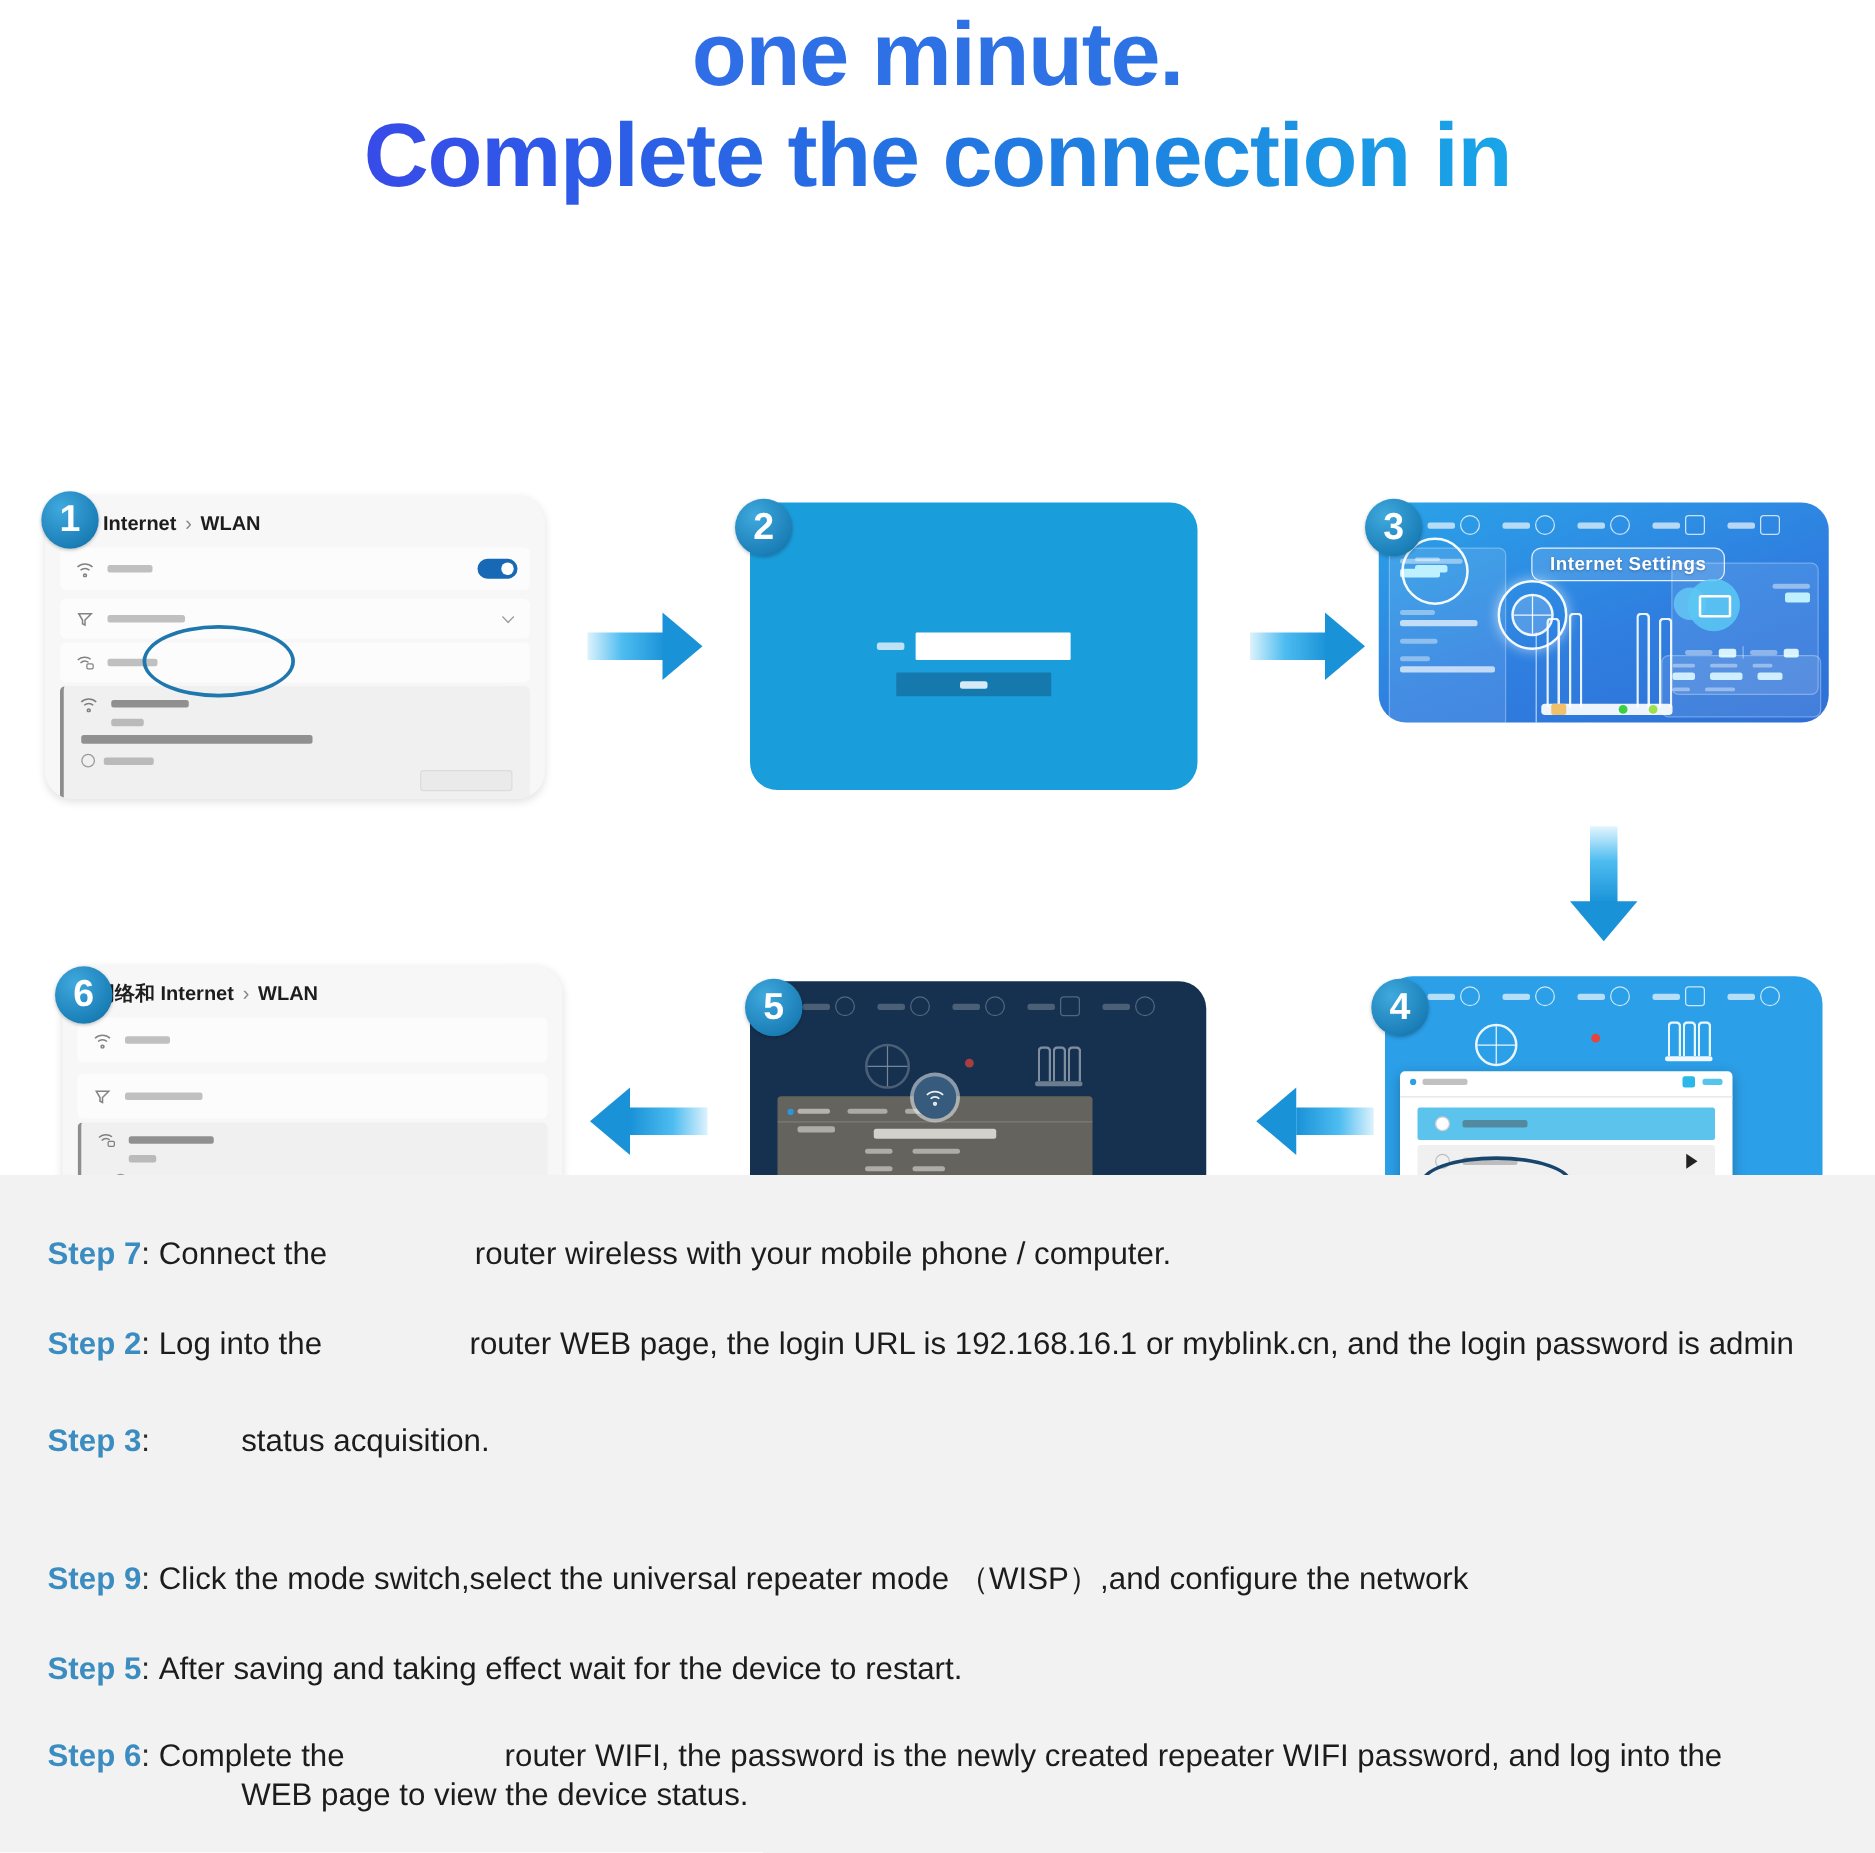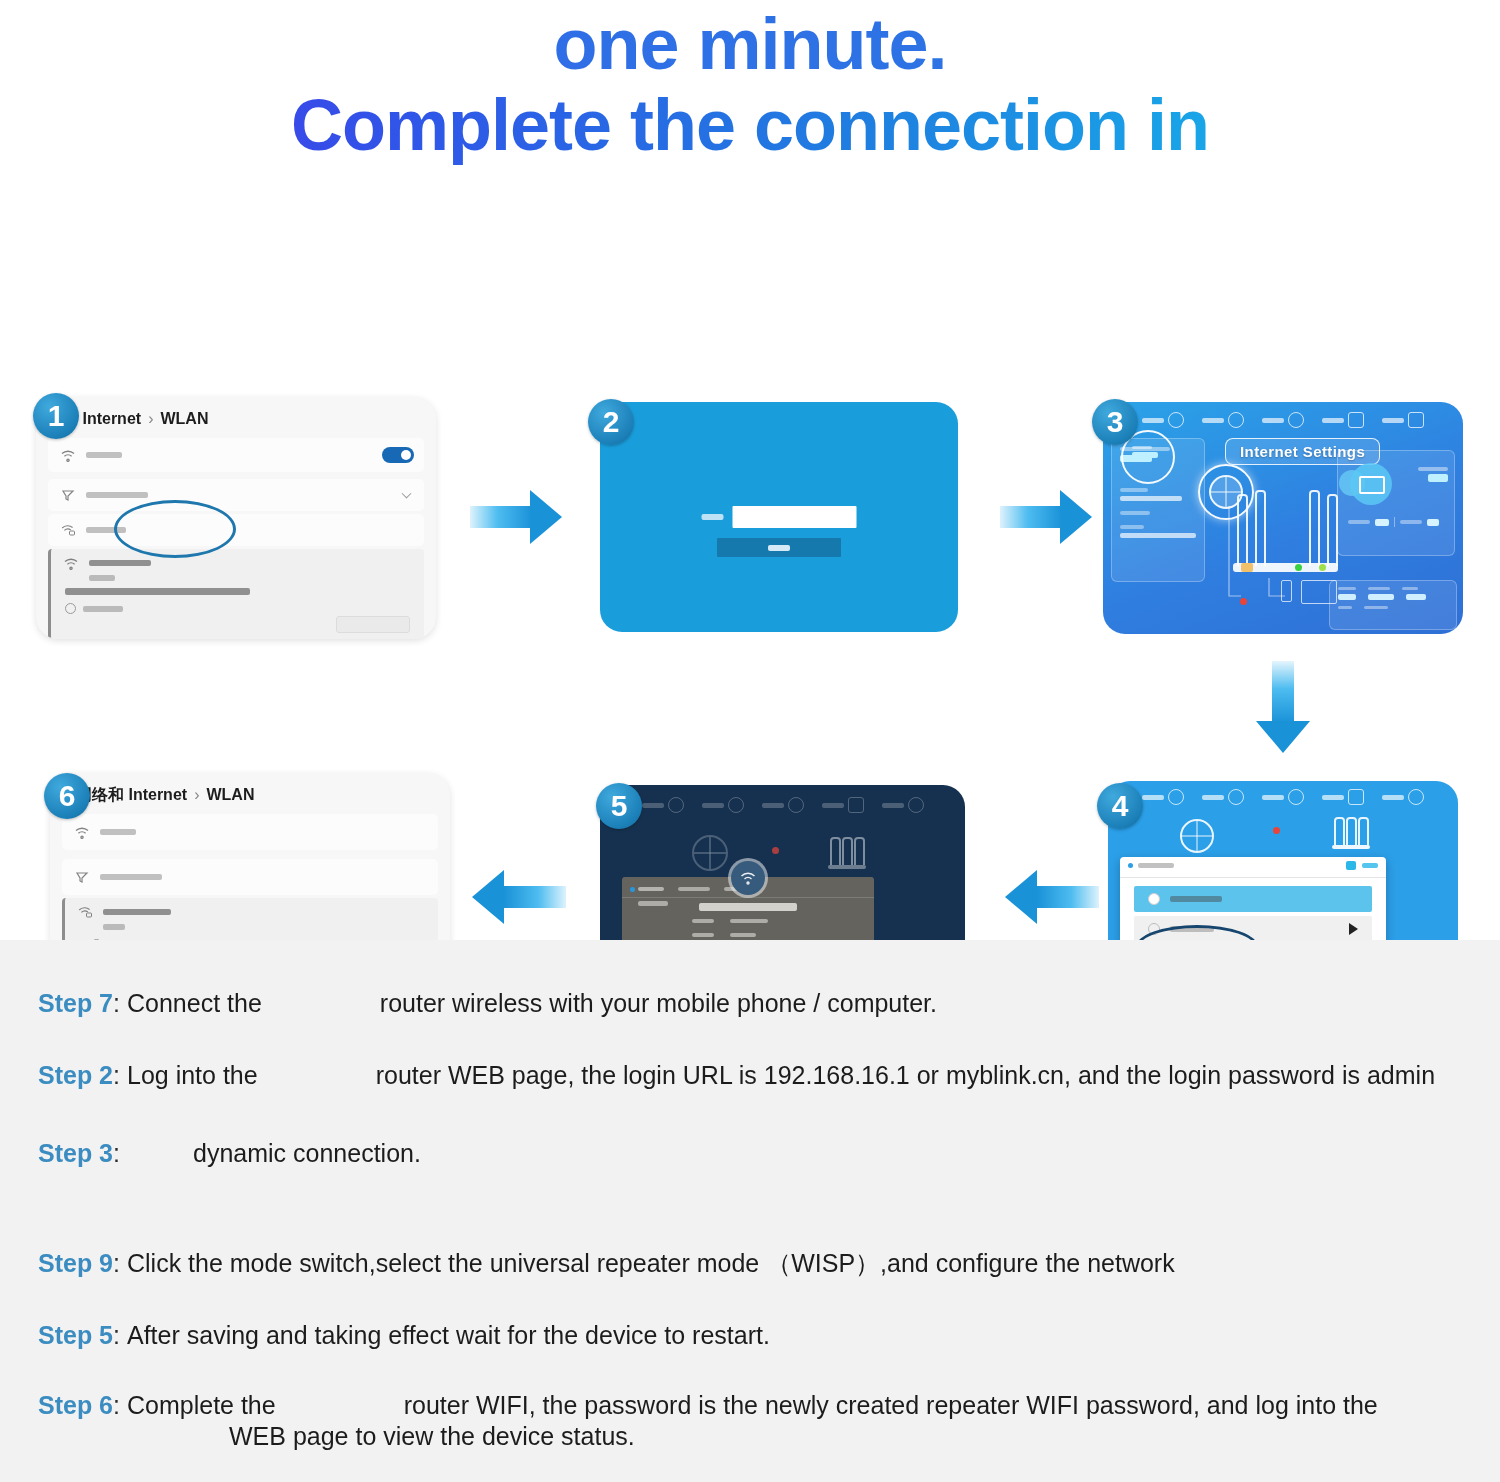--- a/index.html
+++ b/index.html
@@ -212,21 +212,21 @@
       <span class="blurtxt" style="position:absolute;left:50%;top:50%;transform:translate(-50%,-50%);width:22px;background:#dff0fa;opacity:.95;"></span>
     </div>
   </div>
 
   <div class="arrow-h" style="left:1000px;top:325px;width:95px;">
     <span class="shaft"></span>
       <span class="head"></span>
   </div>
 
   <div class="badge" style="left:1092px;top:234px;">3</div>
-  <div class="panel router deep" style="left:1103px;top:237px;width:360px;height:232px;">
+  <div class="panel router deep" style="left:1103px;top:237px;width:360px;height:176px;">
 
     <div class="rnav">
       <span class="rnav-item">
           <span class="rnav-lbl"></span>
           <span class="rnav-ico"></span>
         </span>
       <span class="rnav-item">
           <span class="rnav-lbl"></span>
           <span class="rnav-ico"></span>
         </span>
@@ -547,38 +547,38 @@
       <span class="step-colon">:</span>
     <span class="step-body">
       <span>Log into the</span><span class="gap"></span><span>router WEB page, the login URL is 192.168.16.1 or myblink.cn, and the login password is admin</span>
     </span>
   </div>
 
   <div class="step" style="position:absolute;left:38px;top:198px;width:1400px;">
     <span class="step-lbl">Step 3</span>
       <span class="step-colon">:</span>
     <span class="step-body">
-      <span class="step-cont" style="margin-left:66px;">dynamic connection.</span>
+      <span class="step-cont" style="margin-left:66px;">status acquisition.</span>
     </span>
   </div>
 
   <div class="step" style="position:absolute;left:38px;top:308px;width:1400px;">
     <span class="step-lbl">Step 9</span>
       <span class="step-colon">:</span>
     <span class="step-body">Click the mode switch,select the universal repeater mode （WISP）,and configure the network</span>
   </div>
 
   <div class="step" style="position:absolute;left:38px;top:380px;width:1400px;">
     <span class="step-lbl">Step 5</span>
       <span class="step-colon">:</span>
     <span class="step-body">After saving and taking effect  wait for the device to restart.</span>
   </div>
 
   <div class="step" style="position:absolute;left:38px;top:450px;width:1400px;">
     <span class="step-lbl">Step 6</span>
       <span class="step-colon">:</span>
     <span class="step-body">
       <span>Complete the</span><span class="gap" style="width:128px;"></span><span>router WIFI, the password is the newly created repeater WIFI password, and log into the</span>
-      <span class="step-cont" style="margin-left:102px;">WEB page to view the device status.</span>
+      <span class="step-cont" style="margin-left:66px;">WEB page to view the device status.</span>
     </span>
   </div>
 
 </div>
 
 </body></html>

